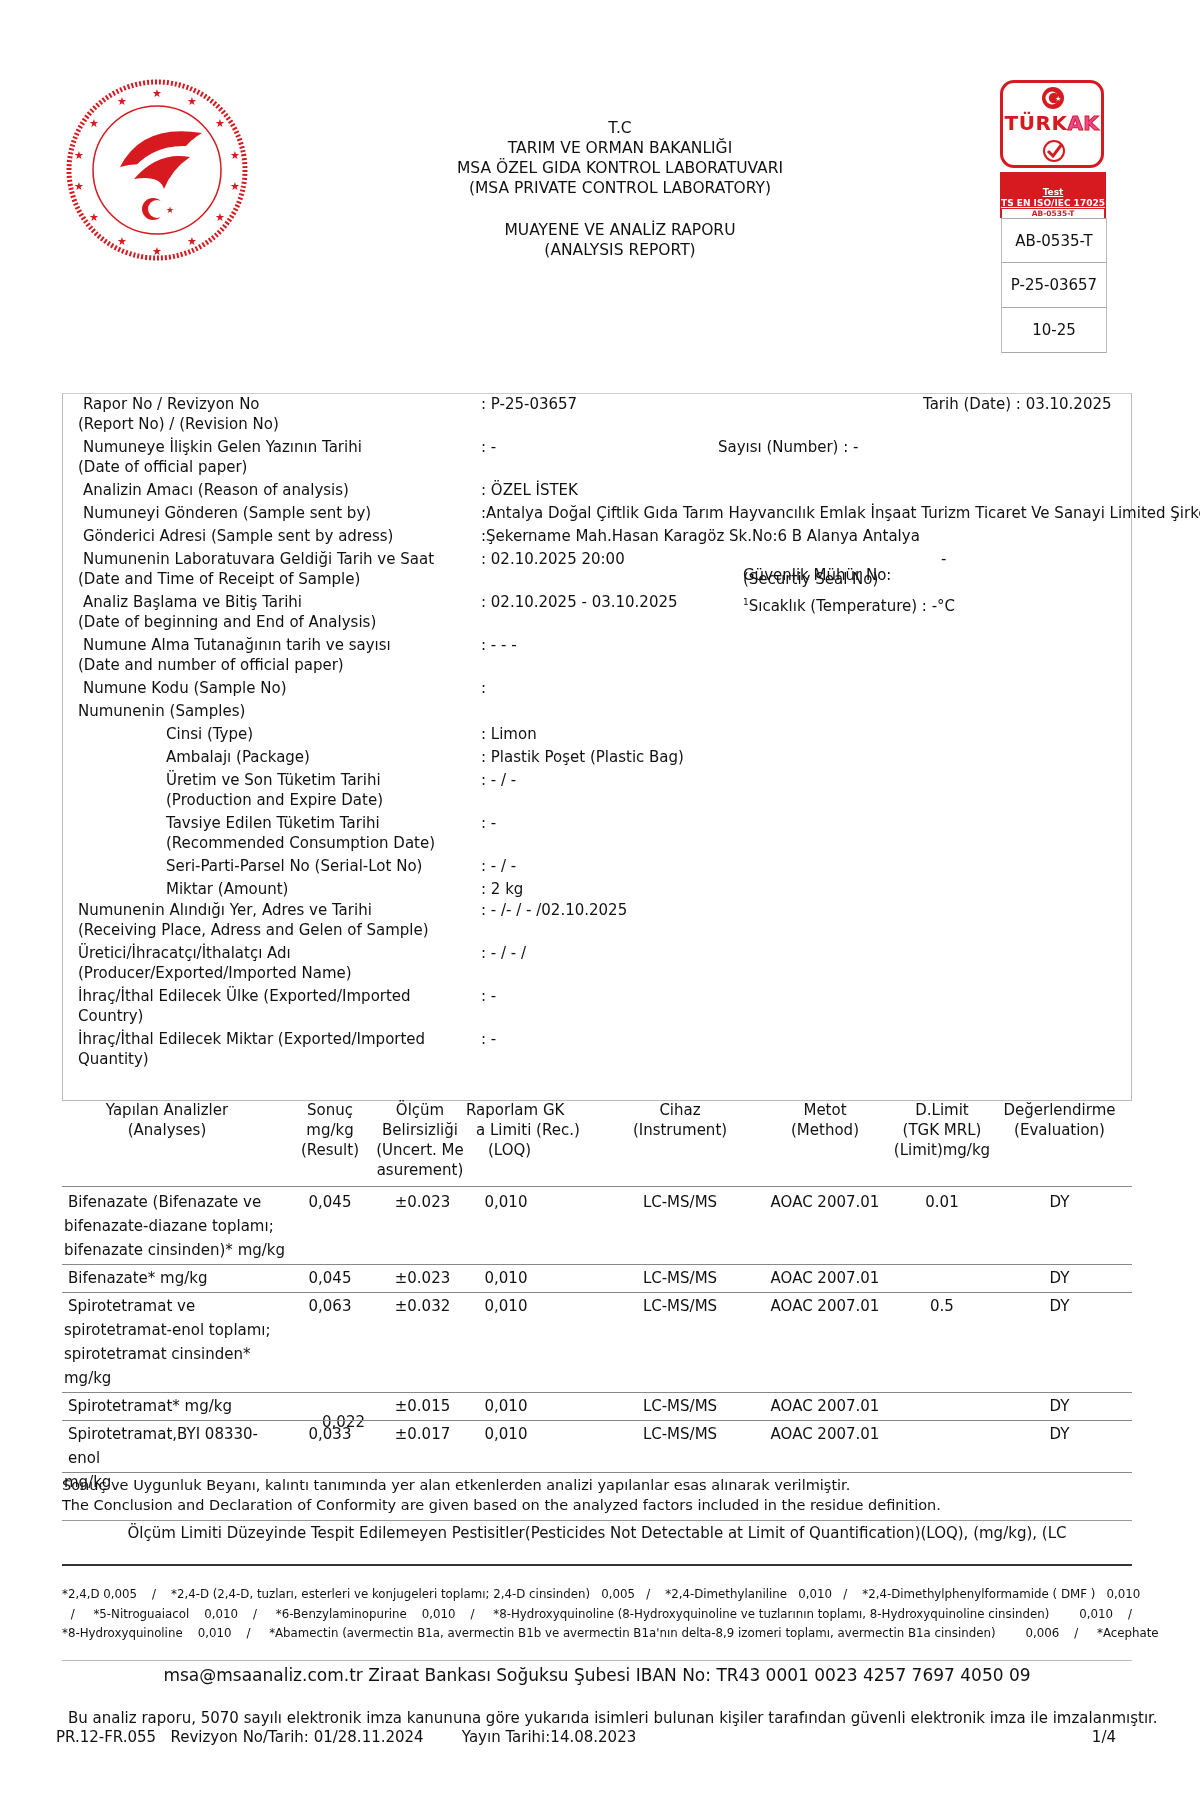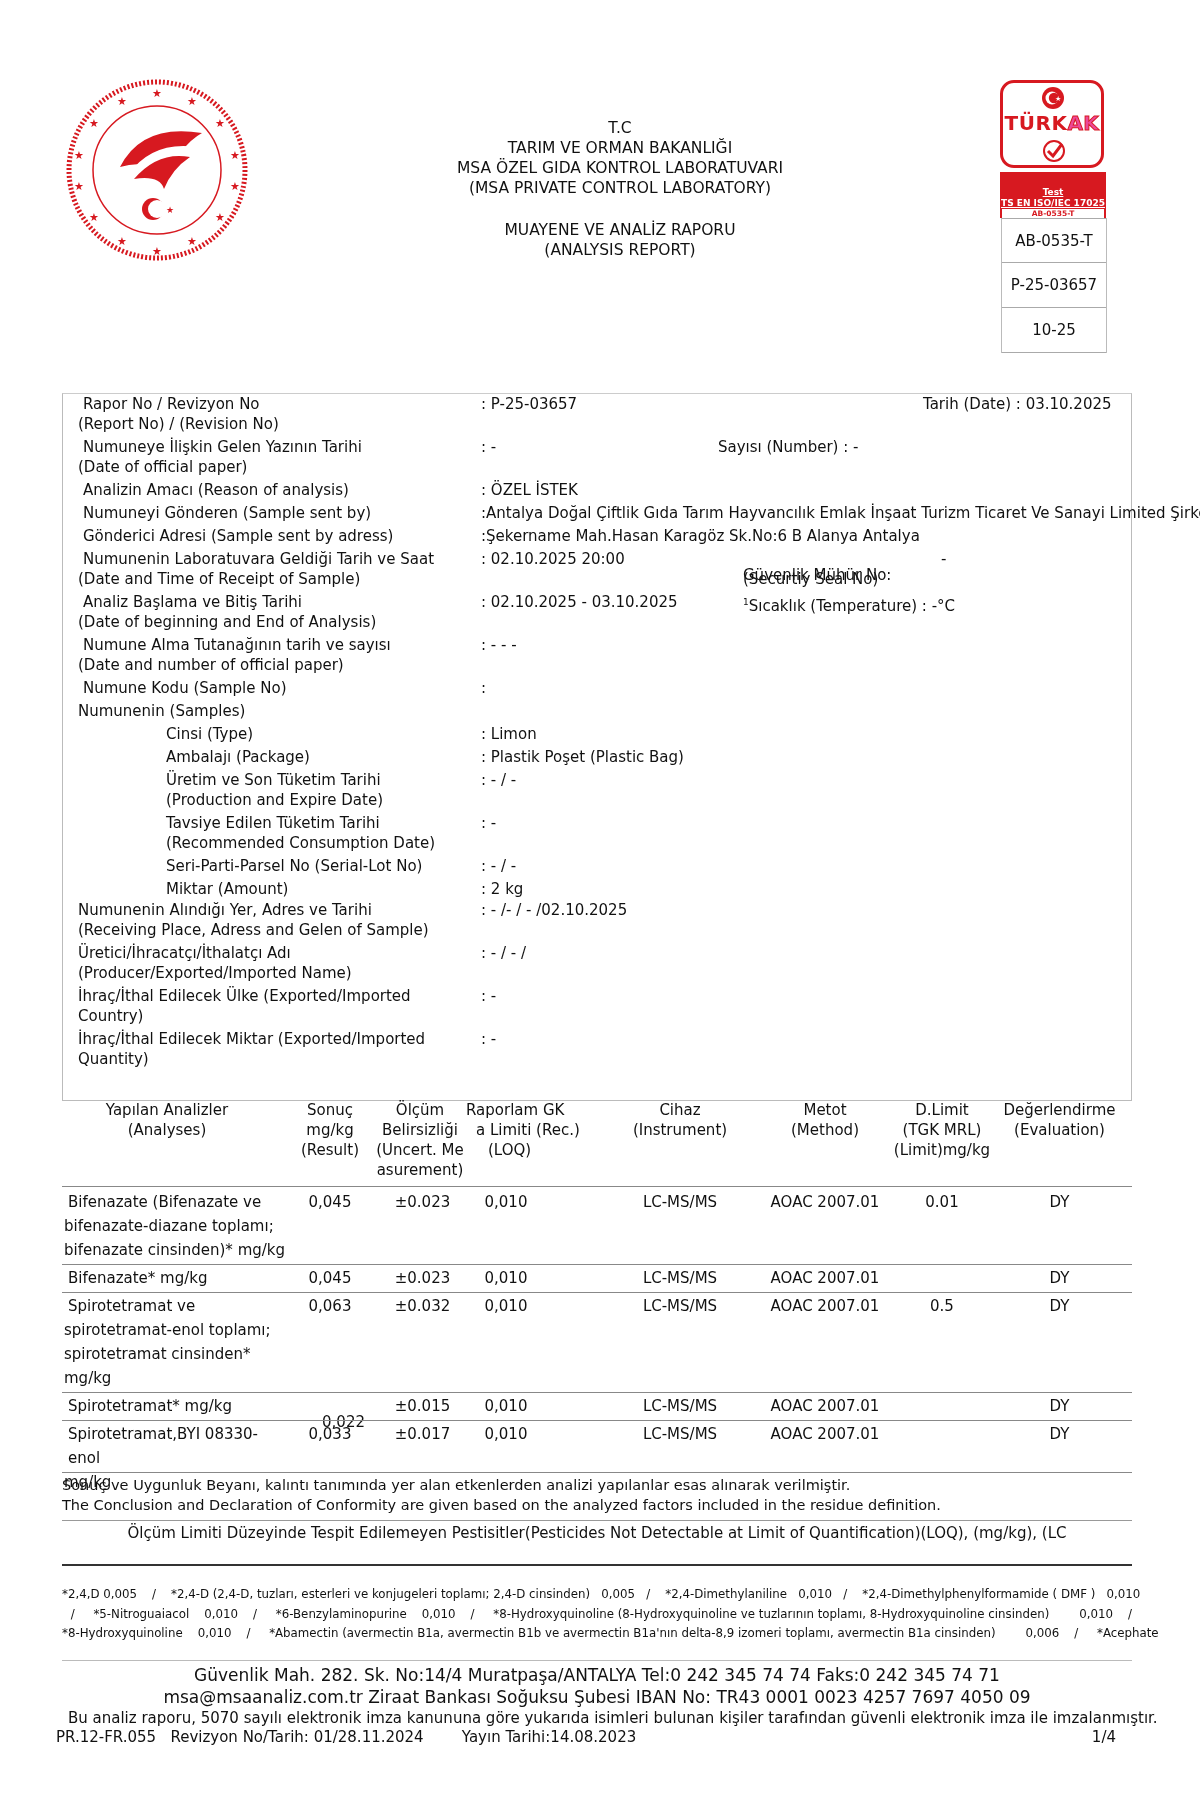--- a/index.html
+++ b/index.html
@@ -297,20 +297,19 @@
   <div>Ölçüm Limiti Düzeyinde Tespit Edilemeyen Pestisitler(Pesticides Not Detectable at Limit of Quantification)(LOQ), (mg/kg), (LC</div>
 </div>
 <div id="nd-list" class="abs">
   <div style="white-space:pre">*2,4,D 0,005    /    *2,4-D (2,4-D, tuzları, esterleri ve konjugeleri toplamı; 2,4-D cinsinden)   0,005   /    *2,4-Dimethylaniline   0,010   /    *2,4-Dimethylphenylformamide ( DMF )   0,010</div>
   <div style="white-space:pre">/     *5-Nitroguaiacol    0,010    /     *6-Benzylaminopurine    0,010    /     *8-Hydroxyquinoline (8-Hydroxyquinoline ve tuzlarının toplamı, 8-Hydroxyquinoline cinsinden)        0,010    /</div>
   <div style="white-space:pre">*8-Hydroxyquinoline    0,010    /     *Abamectin (avermectin B1a, avermectin B1b ve avermectin B1a'nın delta-8,9 izomeri toplamı, avermectin B1a cinsinden)        0,006    /     *Acephate</div>
 </div>
 
 <div id="footer-line" class="abs"></div>
 <div id="footer-address" class="abs">
-  <div>Güvenlik Mah. 282. Sk. No:14/4 Muratpaşa/ANTALYA Tel:0 242 345 74 74 Faks:0 242 345 74 71</div>
   <div>msa@msaanaliz.com.tr Ziraat Bankası Soğuksu Şubesi IBAN No: TR43 0001 0023 4257 7697 4050 09</div>
 </div>
 <div id="footer-sign" class="abs">Bu analiz raporu, 5070 sayılı elektronik imza kanununa göre yukarıda isimleri bulunan kişiler tarafından güvenli elektronik imza ile imzalanmıştır.</div>
 <div id="footer-meta" class="abs">
   <span style="white-space:pre">PR.12-FR.055   Revizyon No/Tarih: 01/28.11.2024        Yayın Tarihi:14.08.2023</span>
   <span class="page">1/4</span>
 </div>
 
 </body></html>

